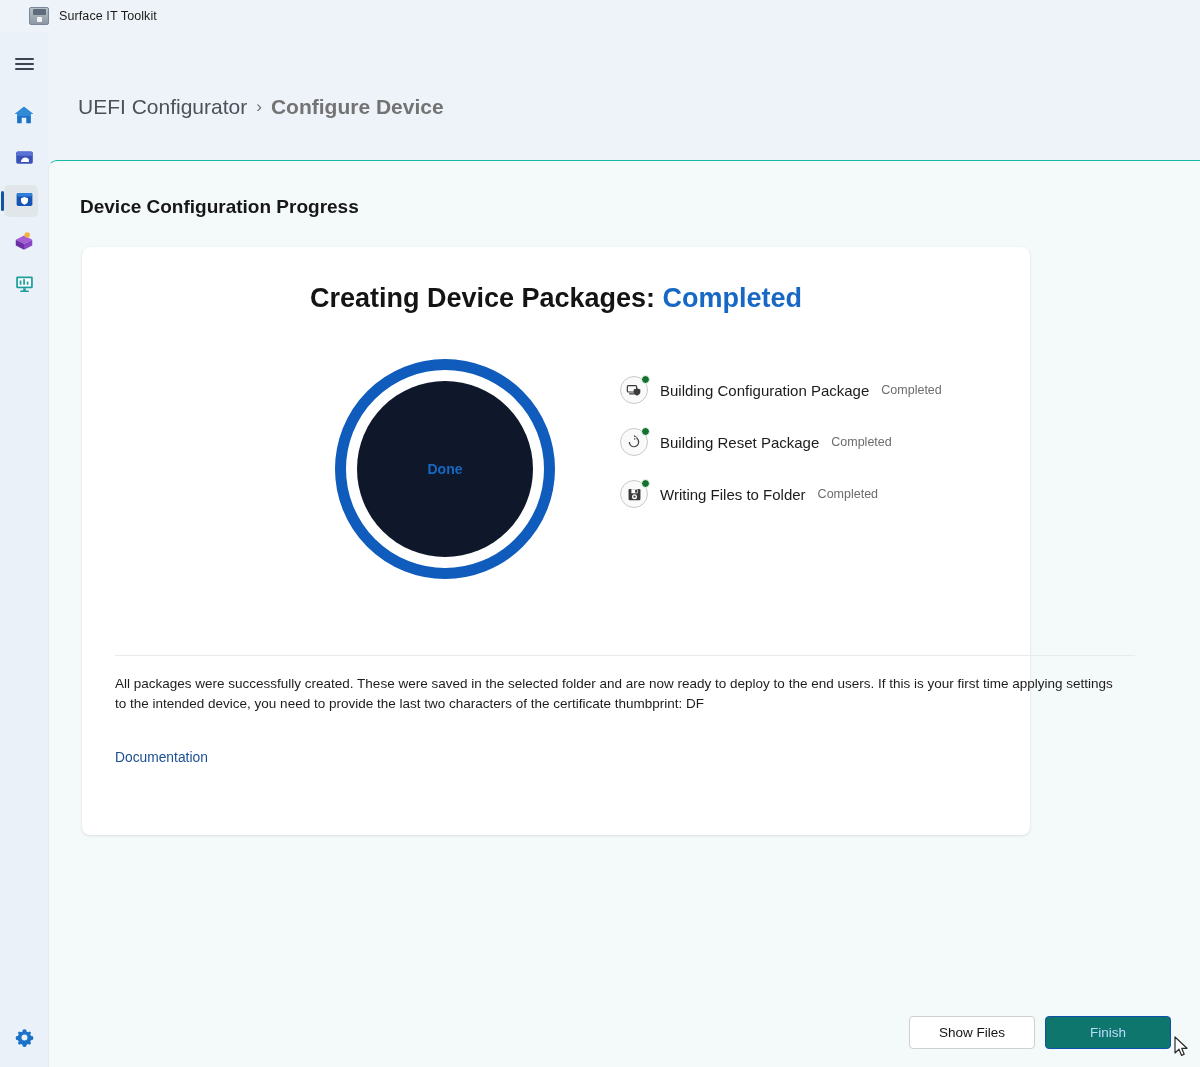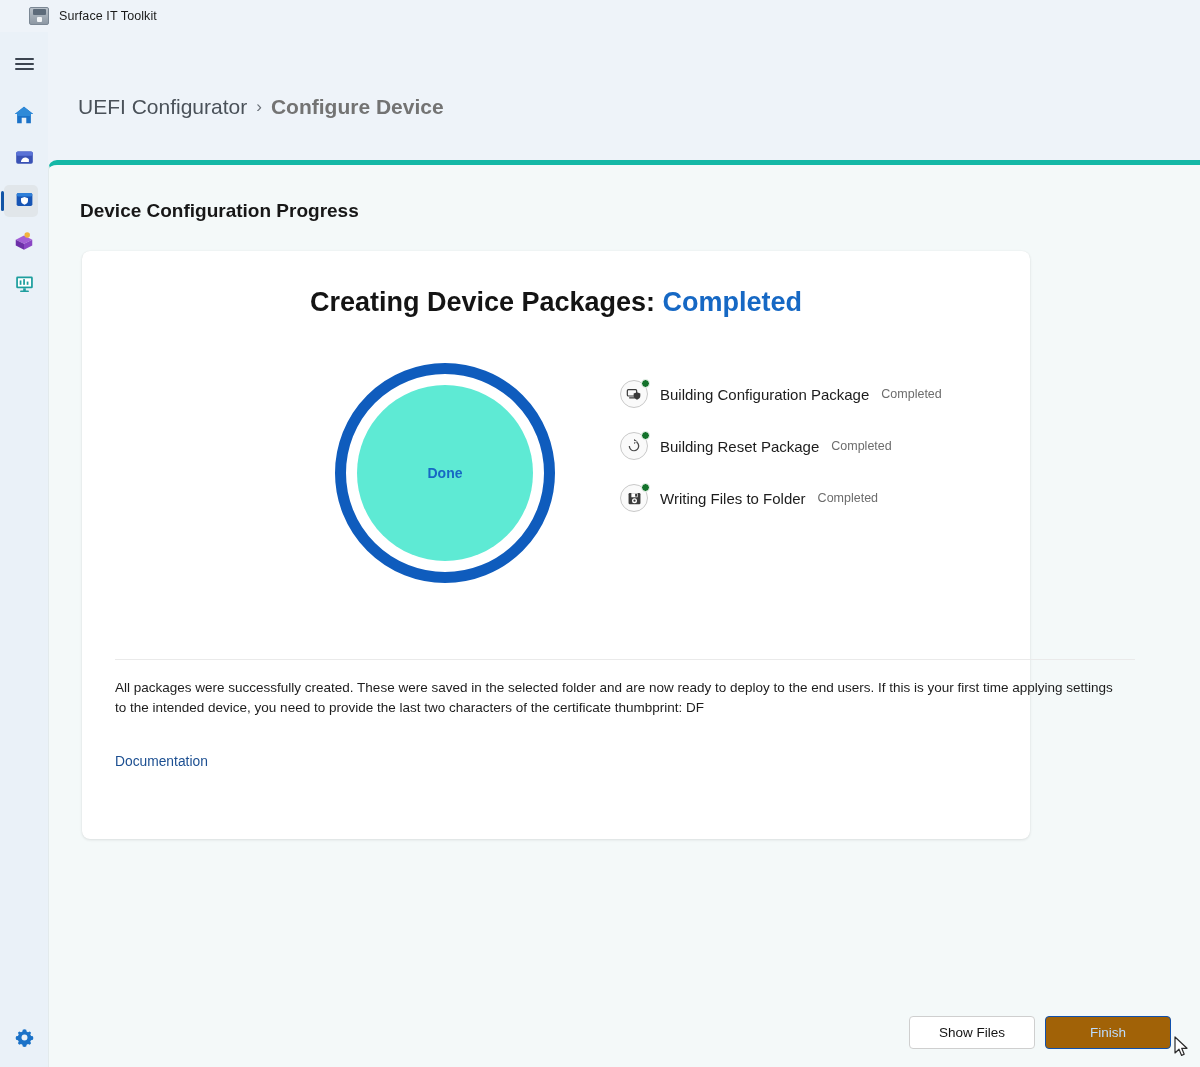--- a/index.html
+++ b/index.html
@@ -79,21 +79,21 @@
   .bc-root { color: #4a5159; cursor: pointer; }
   .bc-sep { color: #6b7179; font-size: 17px; }
   .bc-current { color: #737373; font-weight: bold; }
 
   
   .surface {
     position: absolute; left: 48px; top: 160px;
     width: 1152px; height: 907px;
     background: #f4f9f9;
     border-top-left-radius: 9px;
-    border-top: 5px solid #14b8a6;
+    border-top: 1px solid #14b8a6;
     border-left: 1px solid #e3eaec;
   }
   .page-title {
     position: absolute; left: 31px; top: 35px;
     font-size: 19px; font-weight: bold; color: #171717;
   }
 
   
   .card {
     position: absolute; left: 33px; top: 86px;
@@ -114,21 +114,21 @@
   }
   .ring {
     position: absolute; left: 253px; top: 4px;
     width: 220px; height: 220px; border-radius: 50%;
     border: 11px solid #0f5cbd;
     background: #ffffff;
     display: flex; align-items: center; justify-content: center;
   }
   .ring-inner {
     width: 176px; height: 176px; border-radius: 50%;
-    background: #5eead4;
+    background: #0f172a;
     display: flex; align-items: center; justify-content: center;
     font-size: 14px; color: #1668c4; font-weight: bold;
   }
 
   .tasks {
     position: absolute; left: 538px; top: 20px;
     display: flex; flex-direction: column; gap: 22px;
   }
   .task { display: flex; align-items: center; gap: 12px; height: 30px; }
   .task-icon {
@@ -172,21 +172,21 @@
   .btn {
     height: 33px; border-radius: 4px; font-size: 13.5px;
     display: flex; align-items: center; justify-content: center;
     cursor: pointer; padding: 0 8px;
   }
   .btn-secondary {
     min-width: 126px; background: #ffffff; color: #141414;
     border: 1px solid #cfcfcf;
   }
   .btn-primary {
-    min-width: 126px; background: #a16207; color: #bcdcff;
+    min-width: 126px; background: #0f766e; color: #bcdcff;
     border: 1px solid #0f50ad;
   }
 
   
   .cursor { position: absolute; left: 1174px; top: 1036px; }
 </style>
 </head>
 <body>
 
 <div class="titlebar">

